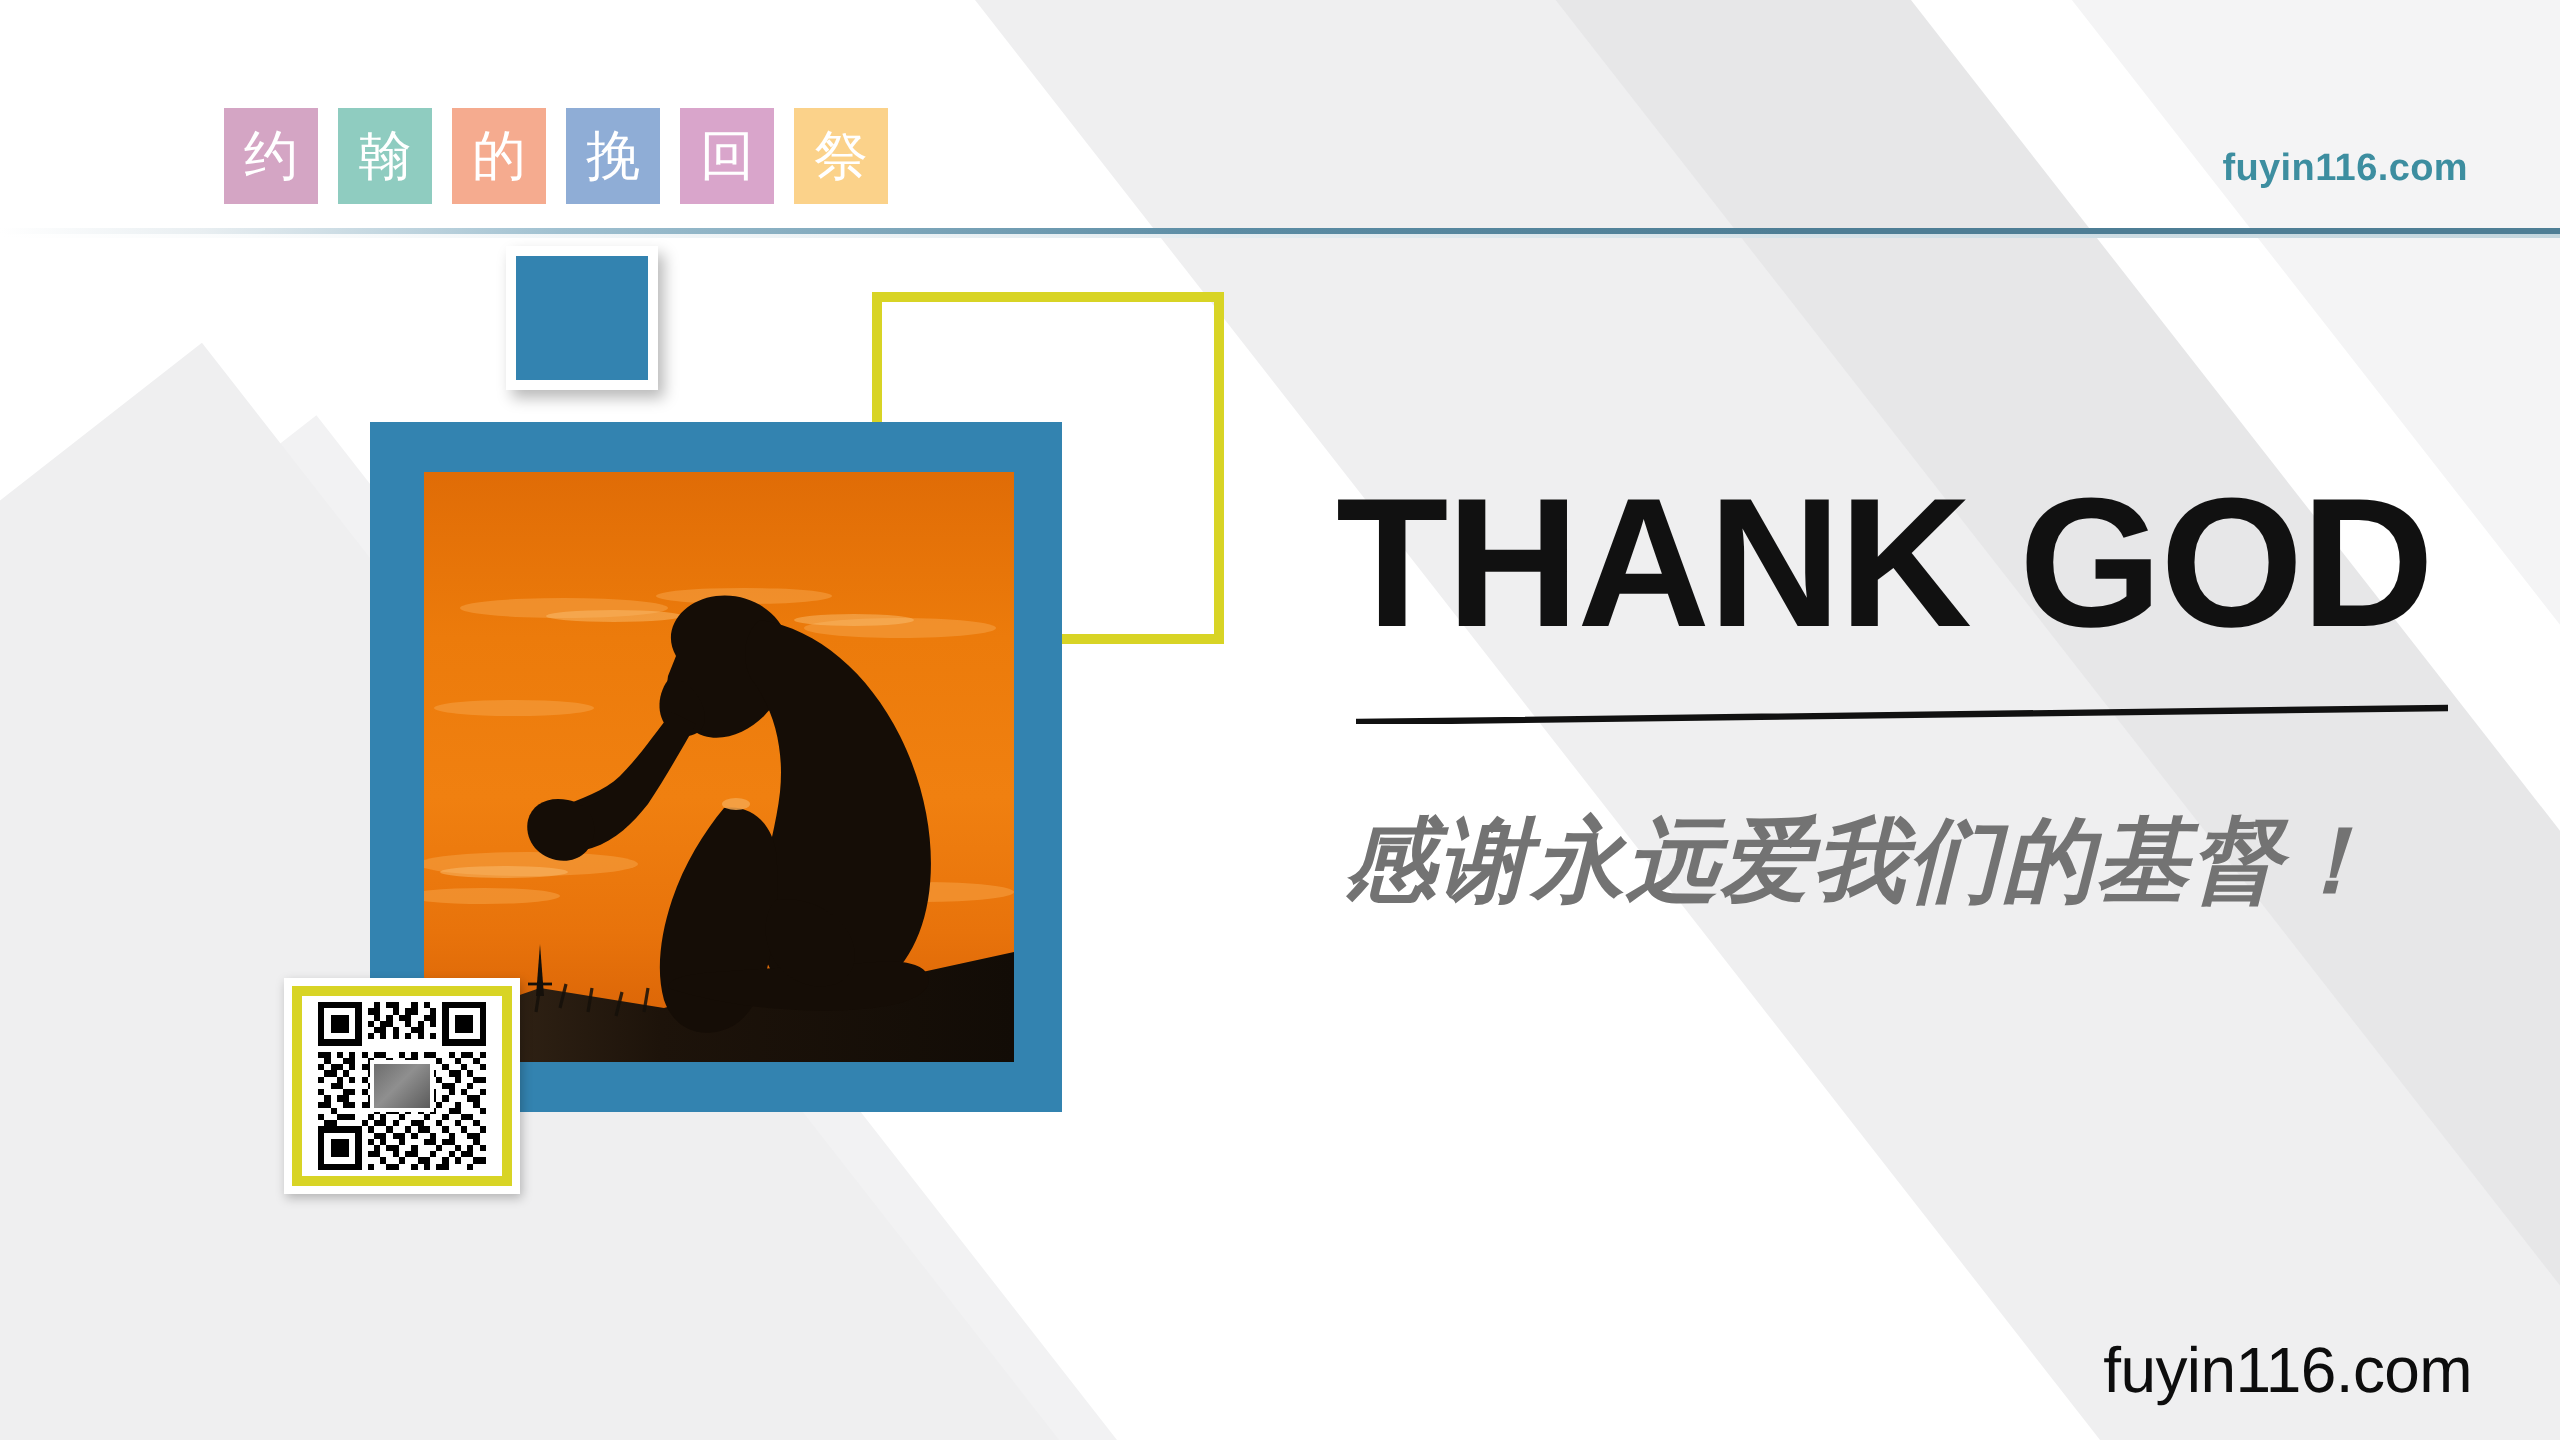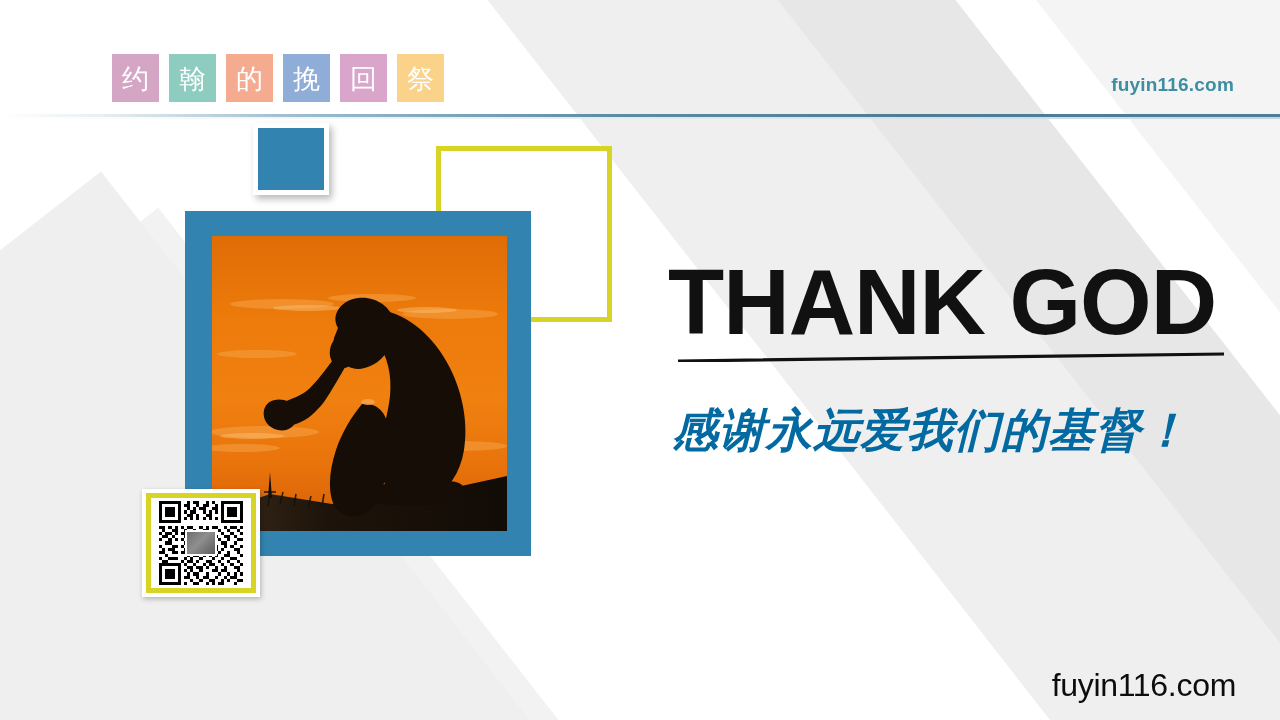--- a/index.html
+++ b/index.html
@@ -165,21 +165,21 @@
     left: 50%; top: 50%;
     transform: translate(-50%,-50%);
     width: 28px; height: 22px;
     background: linear-gradient(135deg,#6d6d6d 0%,#8f8f8f 45%,#5b5b5b 100%);
     border: 2px solid #ffffff;
   }
 
   
   .headline {
     position: absolute;
-    left: 668px; top: 256px;
+    left: 668px; top: 236px;
     font-size: 92px;
     font-weight: bold;
     color: #111111;
     letter-spacing: -1px;
     line-height: 1;
     white-space: nowrap;
     font-family: "Liberation Sans", sans-serif;
   }
   .headline-rule {
     position: absolute;
@@ -187,21 +187,21 @@
     width: 546px; height: 10px;
   }
   .headline-rule svg { display: block; }
 
   .subheadline {
     position: absolute;
     left: 672px; top: 400px;
     font-size: 46px;
     font-weight: bold;
     font-style: italic;
-    color: #0369a1;
+    color: #737373;
     letter-spacing: 1px;
     white-space: nowrap;
     font-family: Liberation Mono, monospace;
   }
 
   .site-bottom {
     position: absolute;
     right: 44px; bottom: 16px;
     font-size: 32px;
     color: #0d0d0d;

